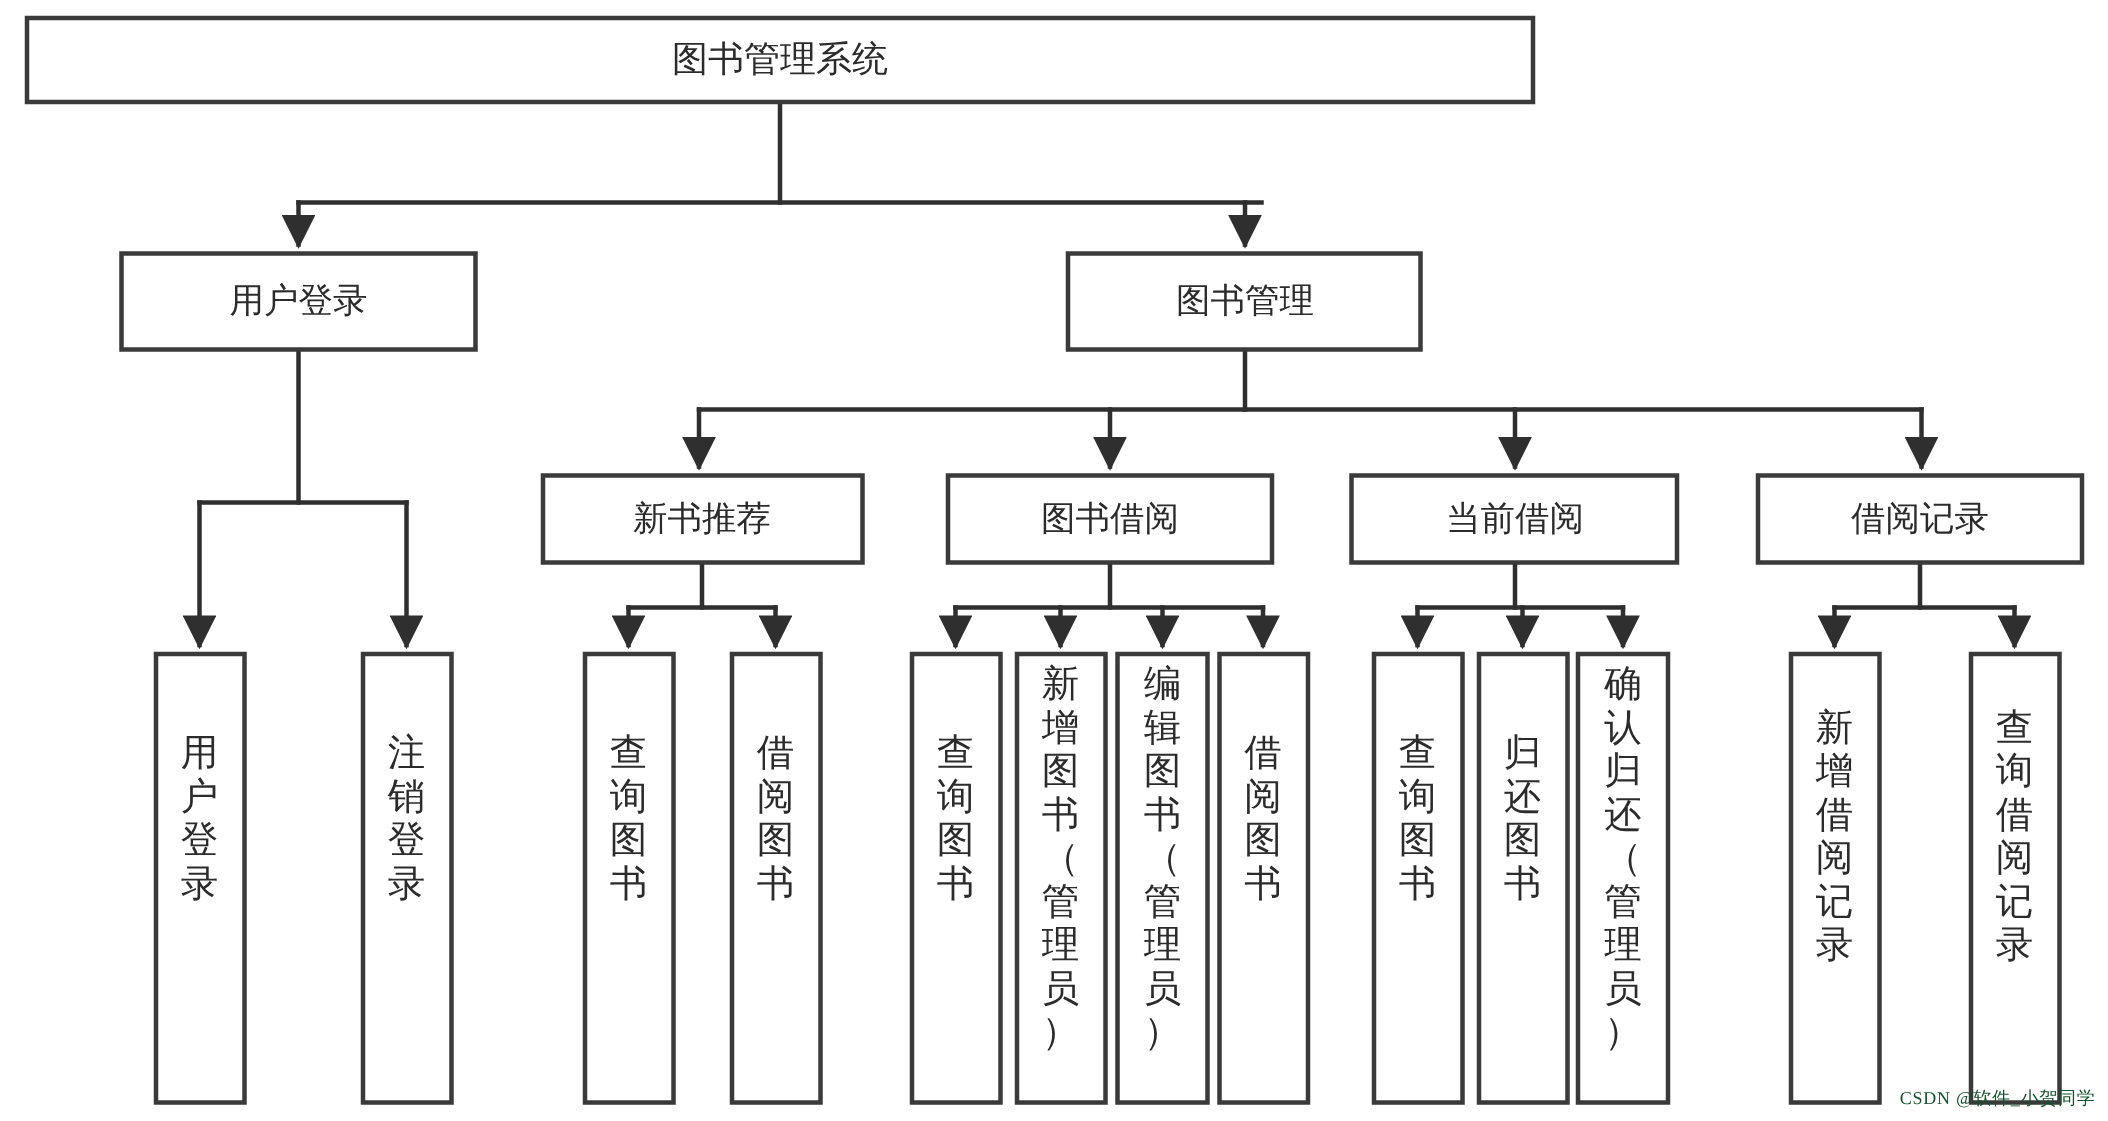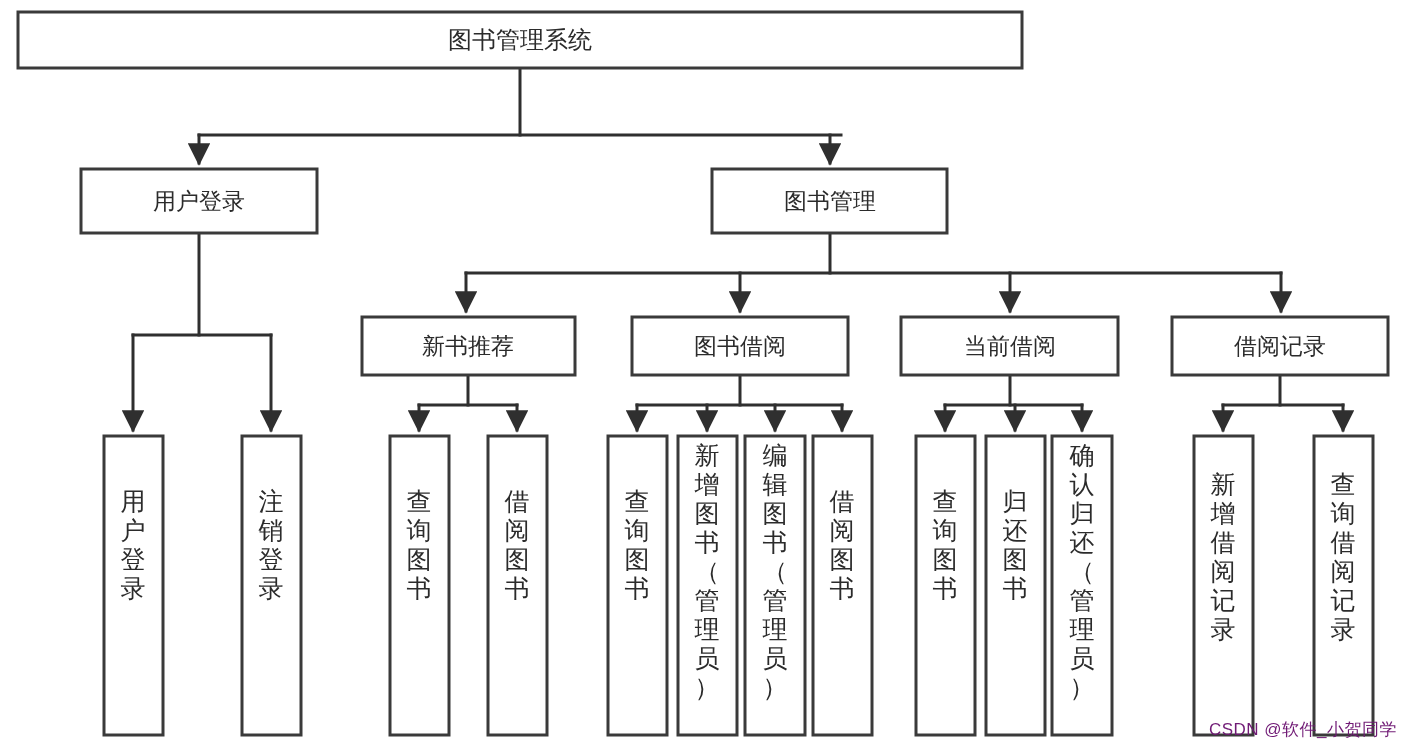--- a/index.html
+++ b/index.html
@@ -47,23 +47,23 @@
     stroke-linecap: square;
   }
   .arrow-head {
     fill: #2f2f2f;
     stroke: none;
   }
   .watermark {
     position: absolute;
     right: 8px;
     bottom: 6px;
-    font-family: Liberation Sans, sans-serif;
-    font-size: 17px;
-    color: #701a75;
+    font-family: Liberation Serif, serif;
+    font-size: 12px;
+    color: #14532d;
     white-space: nowrap;
     letter-spacing: 0.5px;
     pointer-events: none;
   }
 </style>
 </head>
 <body>
 
 <svg id="diagram" viewBox="0 0 1405 747" xmlns="http://www.w3.org/2000/svg">
 

